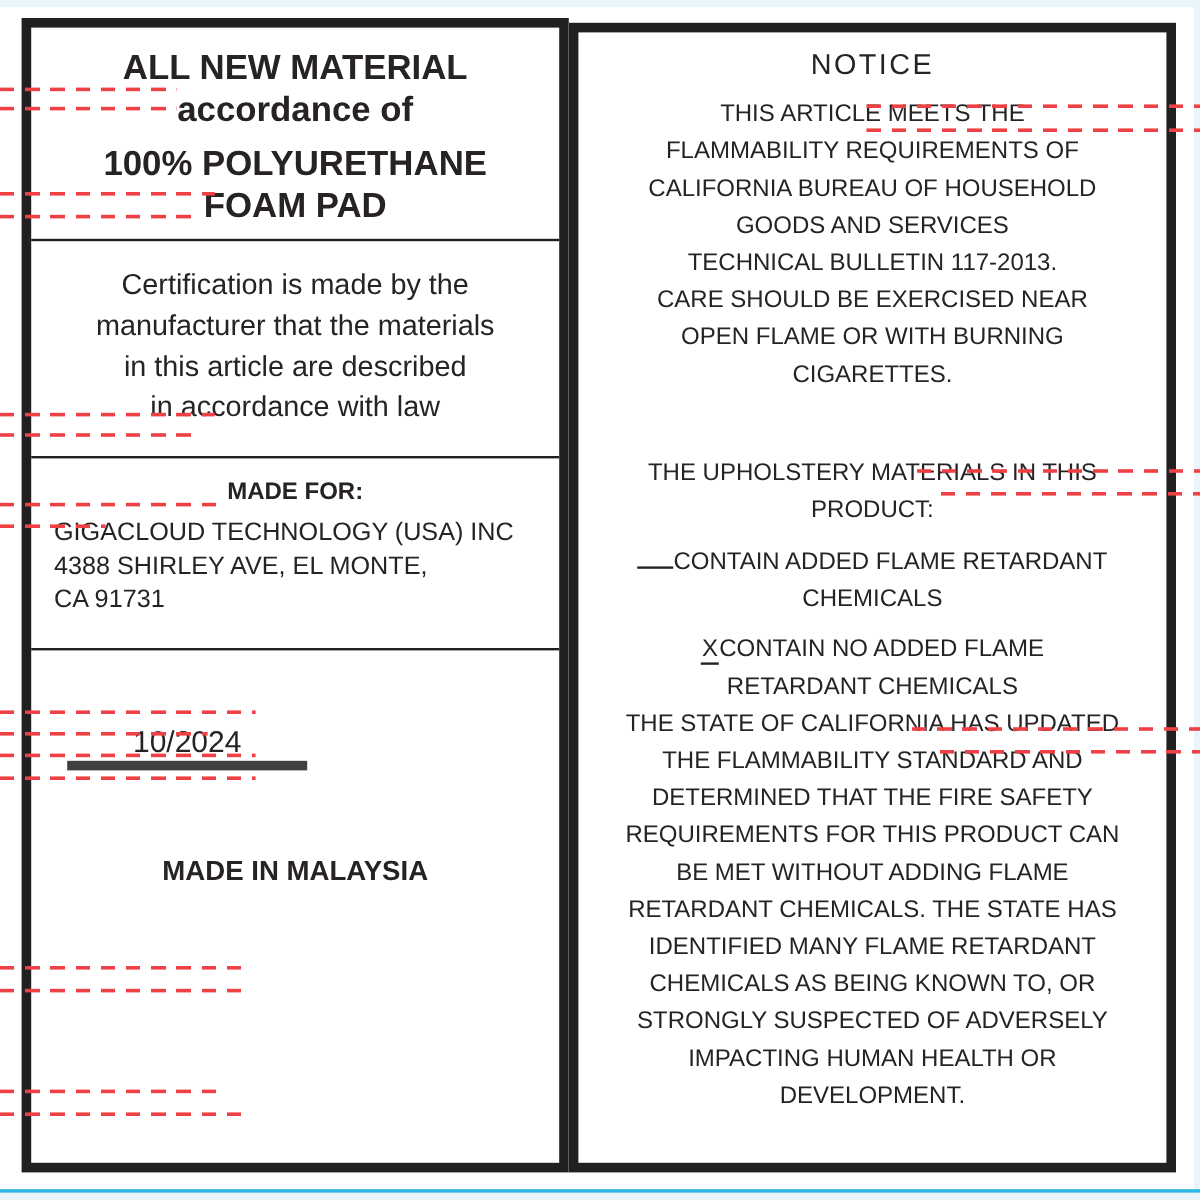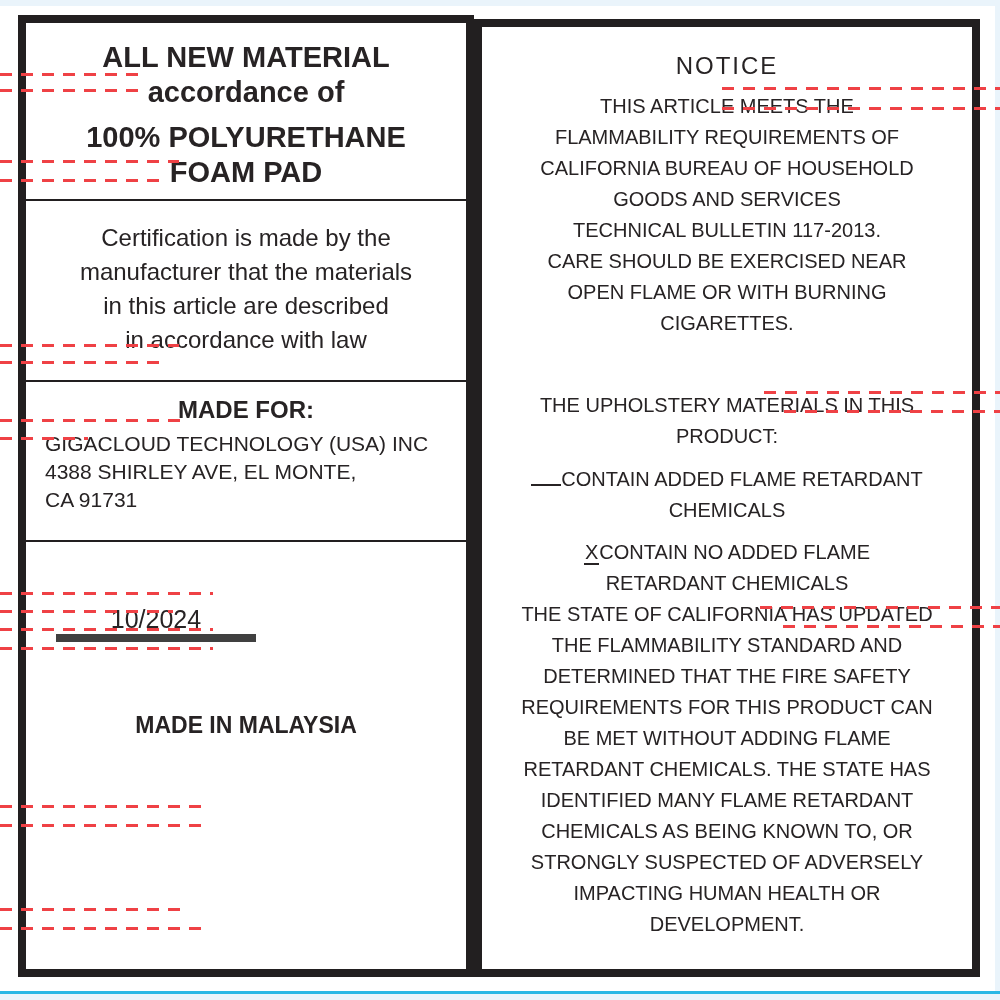--- a/index.html
+++ b/index.html
@@ -34,35 +34,35 @@
   .sec-material .ln { font-weight:bold; font-size:29px; line-height:35px; }
   .sec-material .gap { margin-top:10px; }
 
   .sec-reg { height:77px; display:flex; align-items:center; justify-content:center; }
   .sec-reg .ln { font-weight:bold; font-size:23px; }
 
   .sec-cert { height:181px; padding-top:20px; }
   .sec-cert .txt { font-size:24px; line-height:34px; white-space:pre-line; }
 
   .sec-madefor { height:160px; padding-top:14px; }
-  .sec-madefor .label { font-weight:bold; font-size:24px; line-height:28px; }
+  .sec-madefor .label { font-weight:bold; font-size:20px; line-height:28px; }
   .sec-madefor .addr { text-align:left; padding-left:19px; font-size:21px; line-height:28px; margin-top:6px; }
 
   .sec-bottom { height:236px; position:relative; }
   .date-row { position:absolute; left:22px; top:62px; width:420px; display:flex; align-items:flex-end; text-align:left; }
   .date-label { font-size:25px; line-height:30px; }
   .date-value {
     display:inline-block; width:200px; margin-left:8px; text-align:center;
     font-size:25px; line-height:30px; border-bottom:8px solid #404040;
   }
   .origin-line { position:absolute; left:0; top:170px; width:100%; text-align:center;
     font-weight:bold; font-size:23px; }
 
   .panel-right .content { padding:0 4px; text-align:center; }
-  .notice-title { margin-top:23px; font-size:24px; letter-spacing:2px; line-height:31px; }
+  .notice-title { margin-top:12px; font-size:24px; letter-spacing:2px; line-height:31px; }
   .rp { font-size:20px; line-height:31px; white-space:pre-line; }
   .rp1 { margin-top:10px; }
   .uph-heading { margin-top:51px; }
   .opt { font-size:20px; line-height:31px; margin-top:12px; }
   .opt2 { margin-top:11px; }
   .opt .optxt { white-space:pre-line; }
   .blank-marker { display:inline-block; width:30px; height:18px; border-bottom:2px solid #272324; vertical-align:baseline; }
   .x-marker { display:inline-block; border-bottom:2px solid #272324; padding:0 1px; line-height:22px; }
   .rp2 { margin-top:0; }
 

